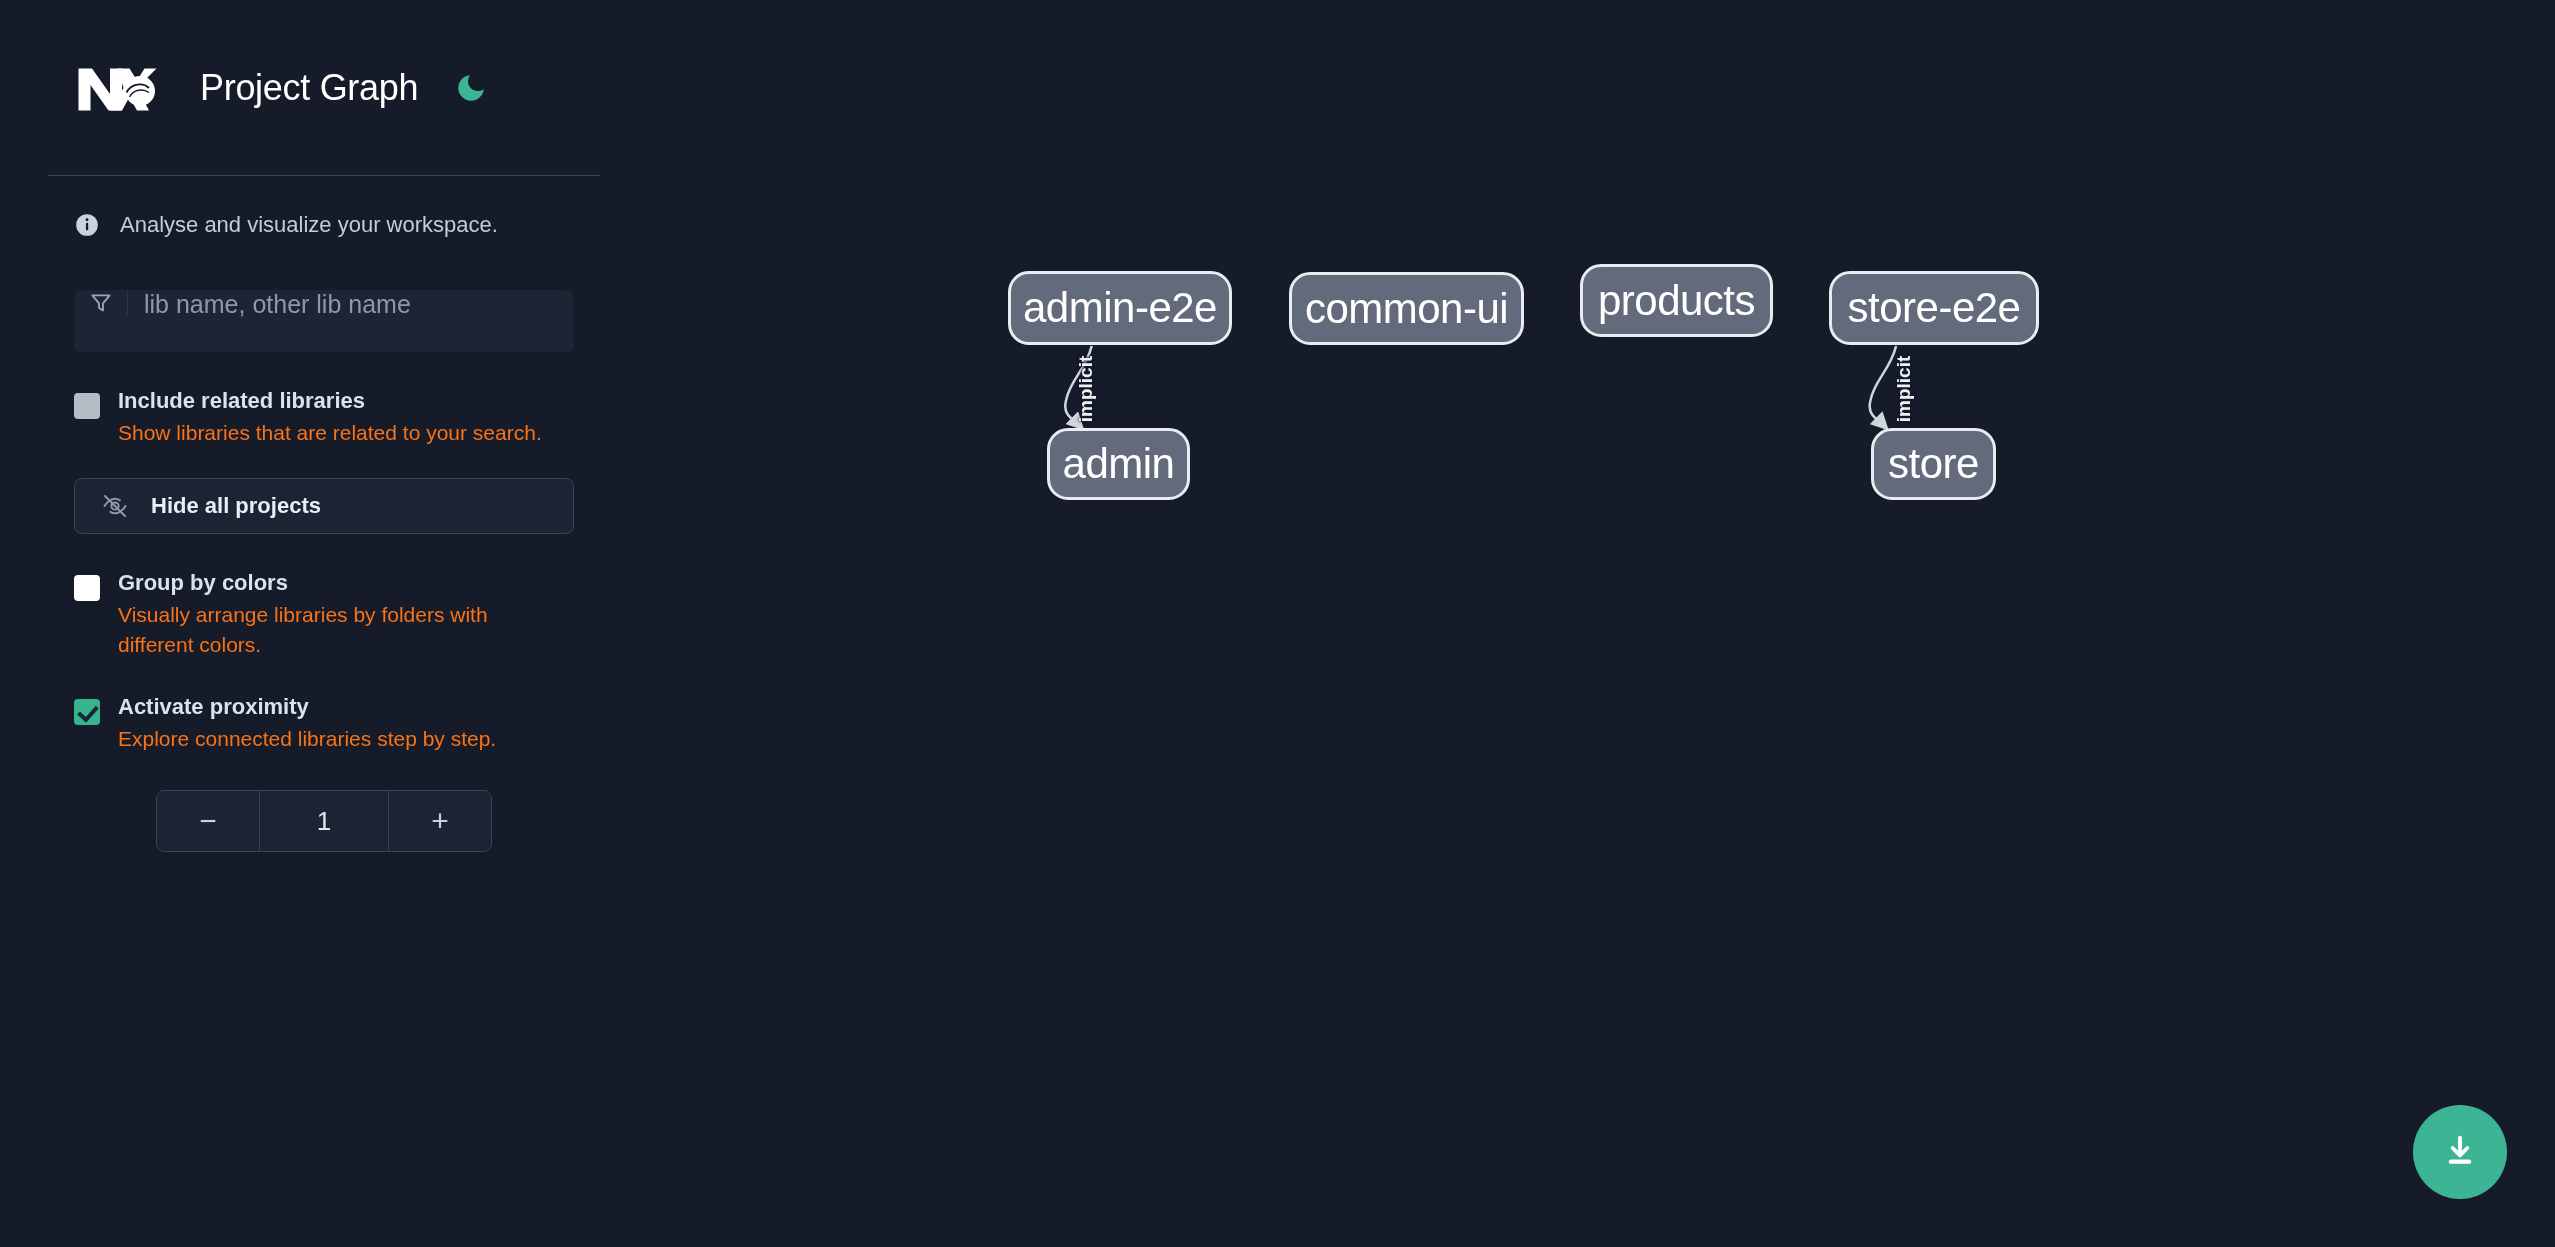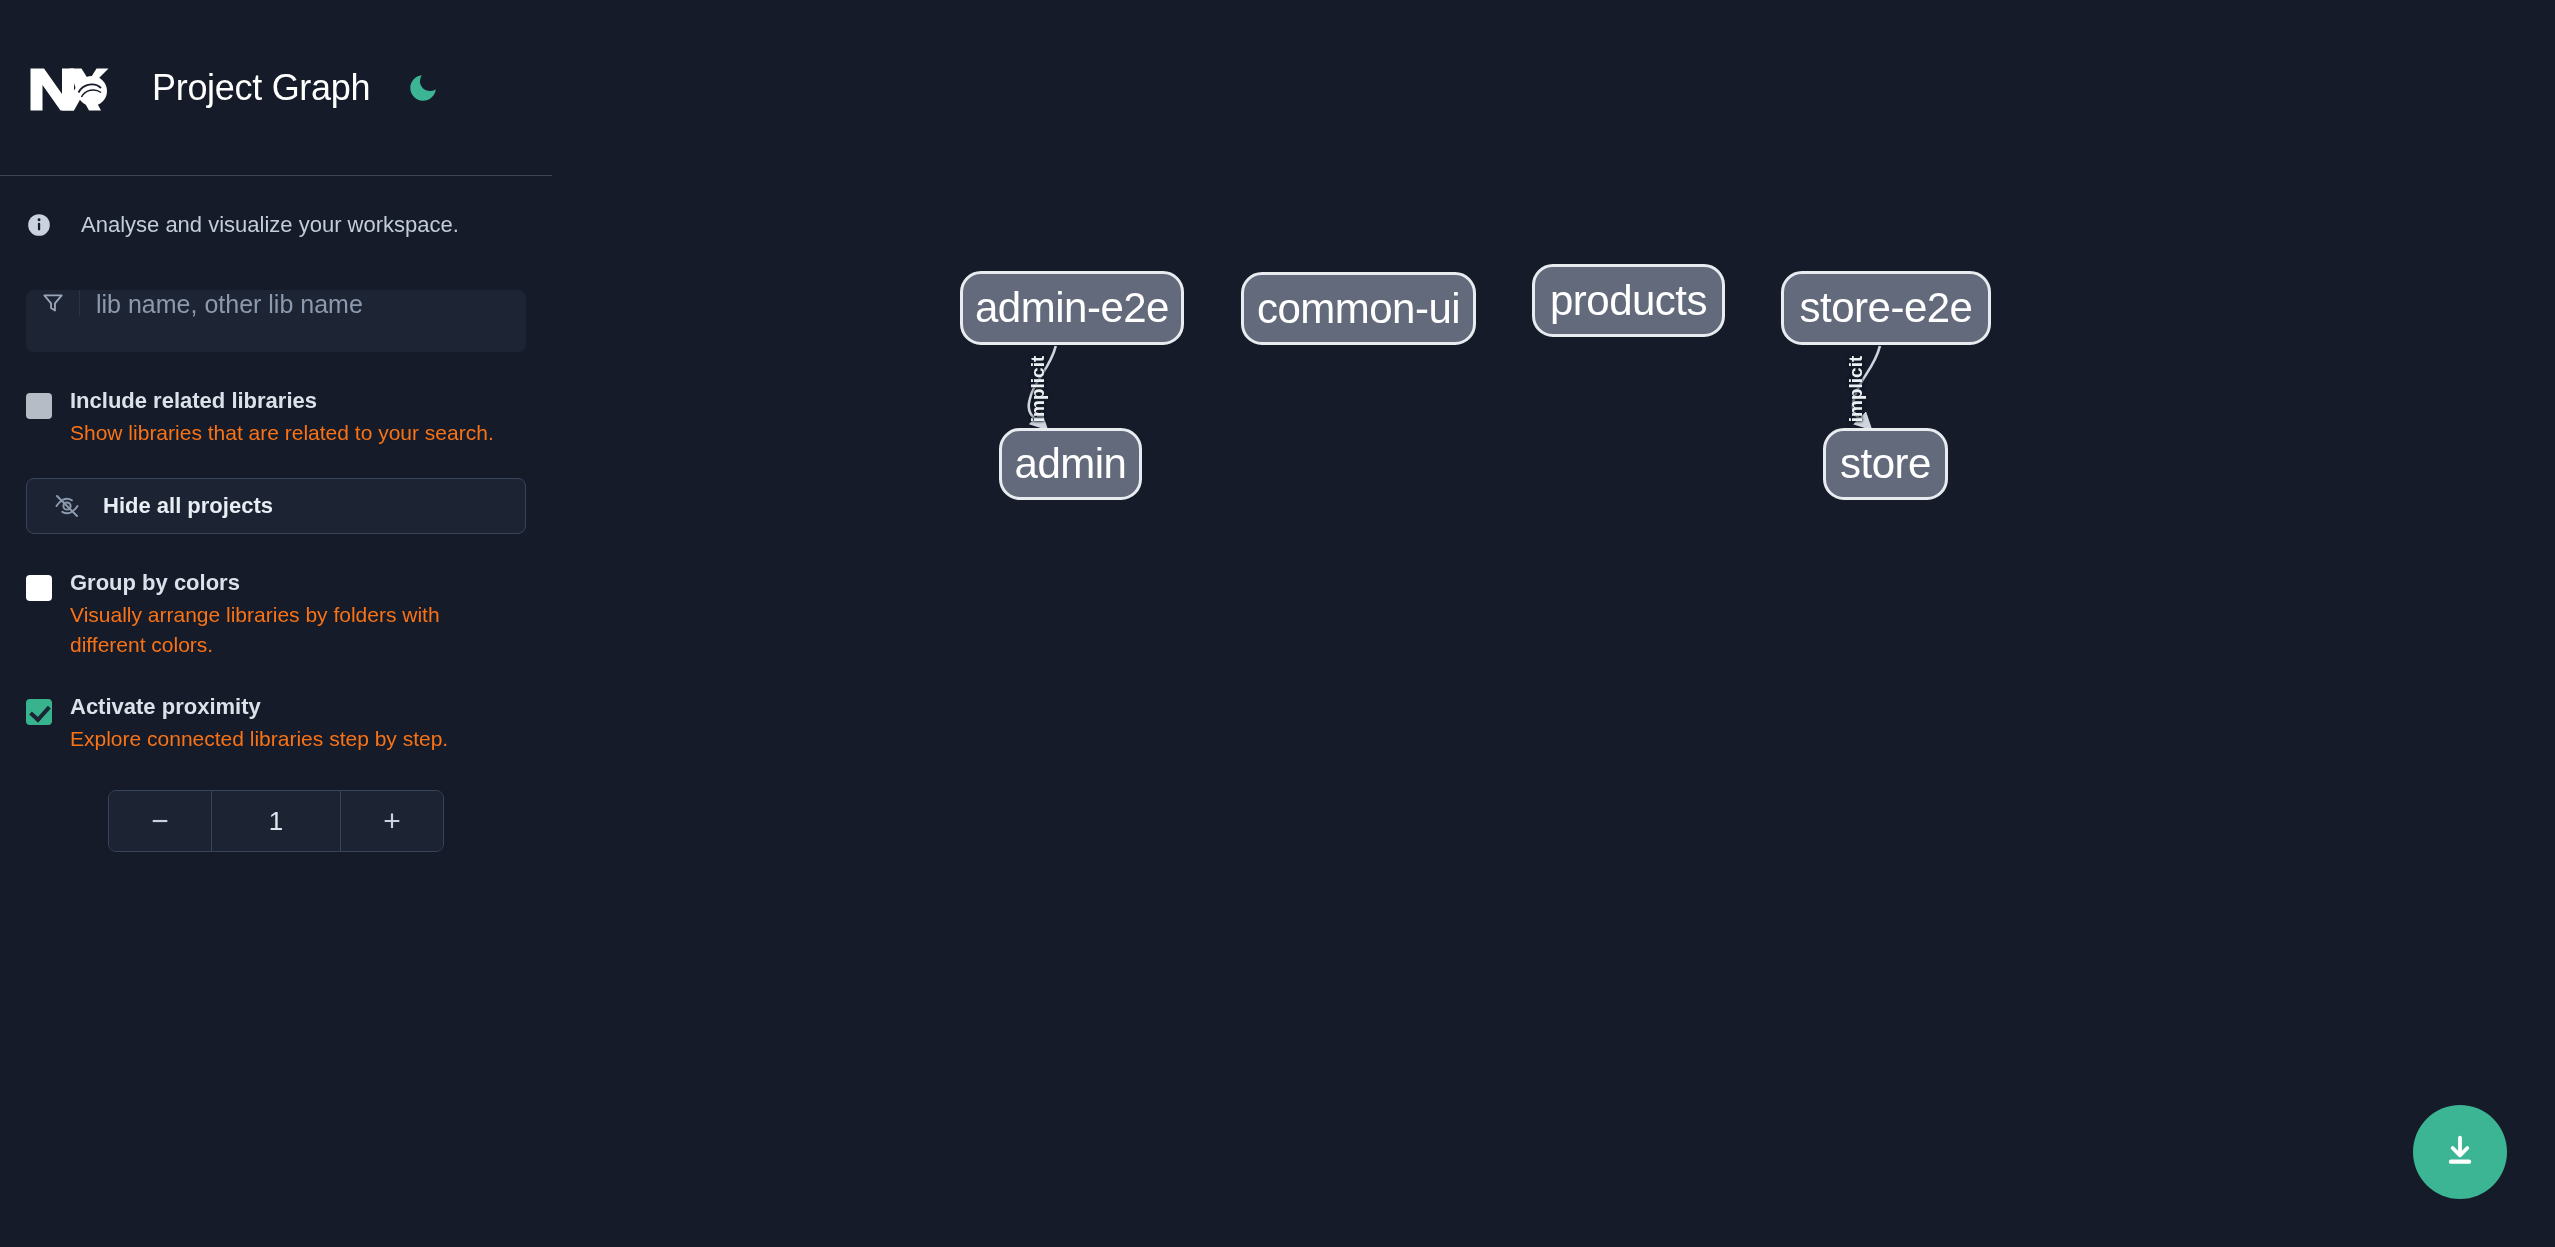--- a/index.html
+++ b/index.html
@@ -2,21 +2,21 @@
 <html><head>
 <meta charset="utf-8">
 <style>
   * { box-sizing: border-box; margin: 0; padding: 0; }
   html, body {
     width: 2555px; height: 1247px;
     background: #151b28;
     font-family: "Liberation Sans", sans-serif;
     overflow: hidden;
   }
-  #app { position: relative; width: 2555px; height: 1002px; display: flex; }
+  #app { position: relative; width: 2555px; height: 1002px; display: flex; padding-left: 48px; }
 
   
   .sidebar {
     position: relative;
     width: 552px; height: 1247px;
     background: #151b28;
     flex: 0 0 552px;
     overflow: hidden;
   }
   .sb-header {
@@ -39,21 +39,21 @@
     margin-left: 30px;
     width: 46px; height: 46px;
     display: flex; align-items: center; justify-content: center;
     cursor: pointer;
   }
 
   .sb-info {
     display: flex;
     align-items: center;
     padding: 36px 26px 0 26px;
-    gap: 29px;
+    gap: 20px;
   }
   .info-icon { flex: 0 0 auto; width: 26px; height: 26px; }
   .sb-info-text {
     color: #c3ccd9;
     font-size: 22px;
     font-weight: 400;
     white-space: nowrap;
   }
 
   .sb-body { padding: 0 26px; }

